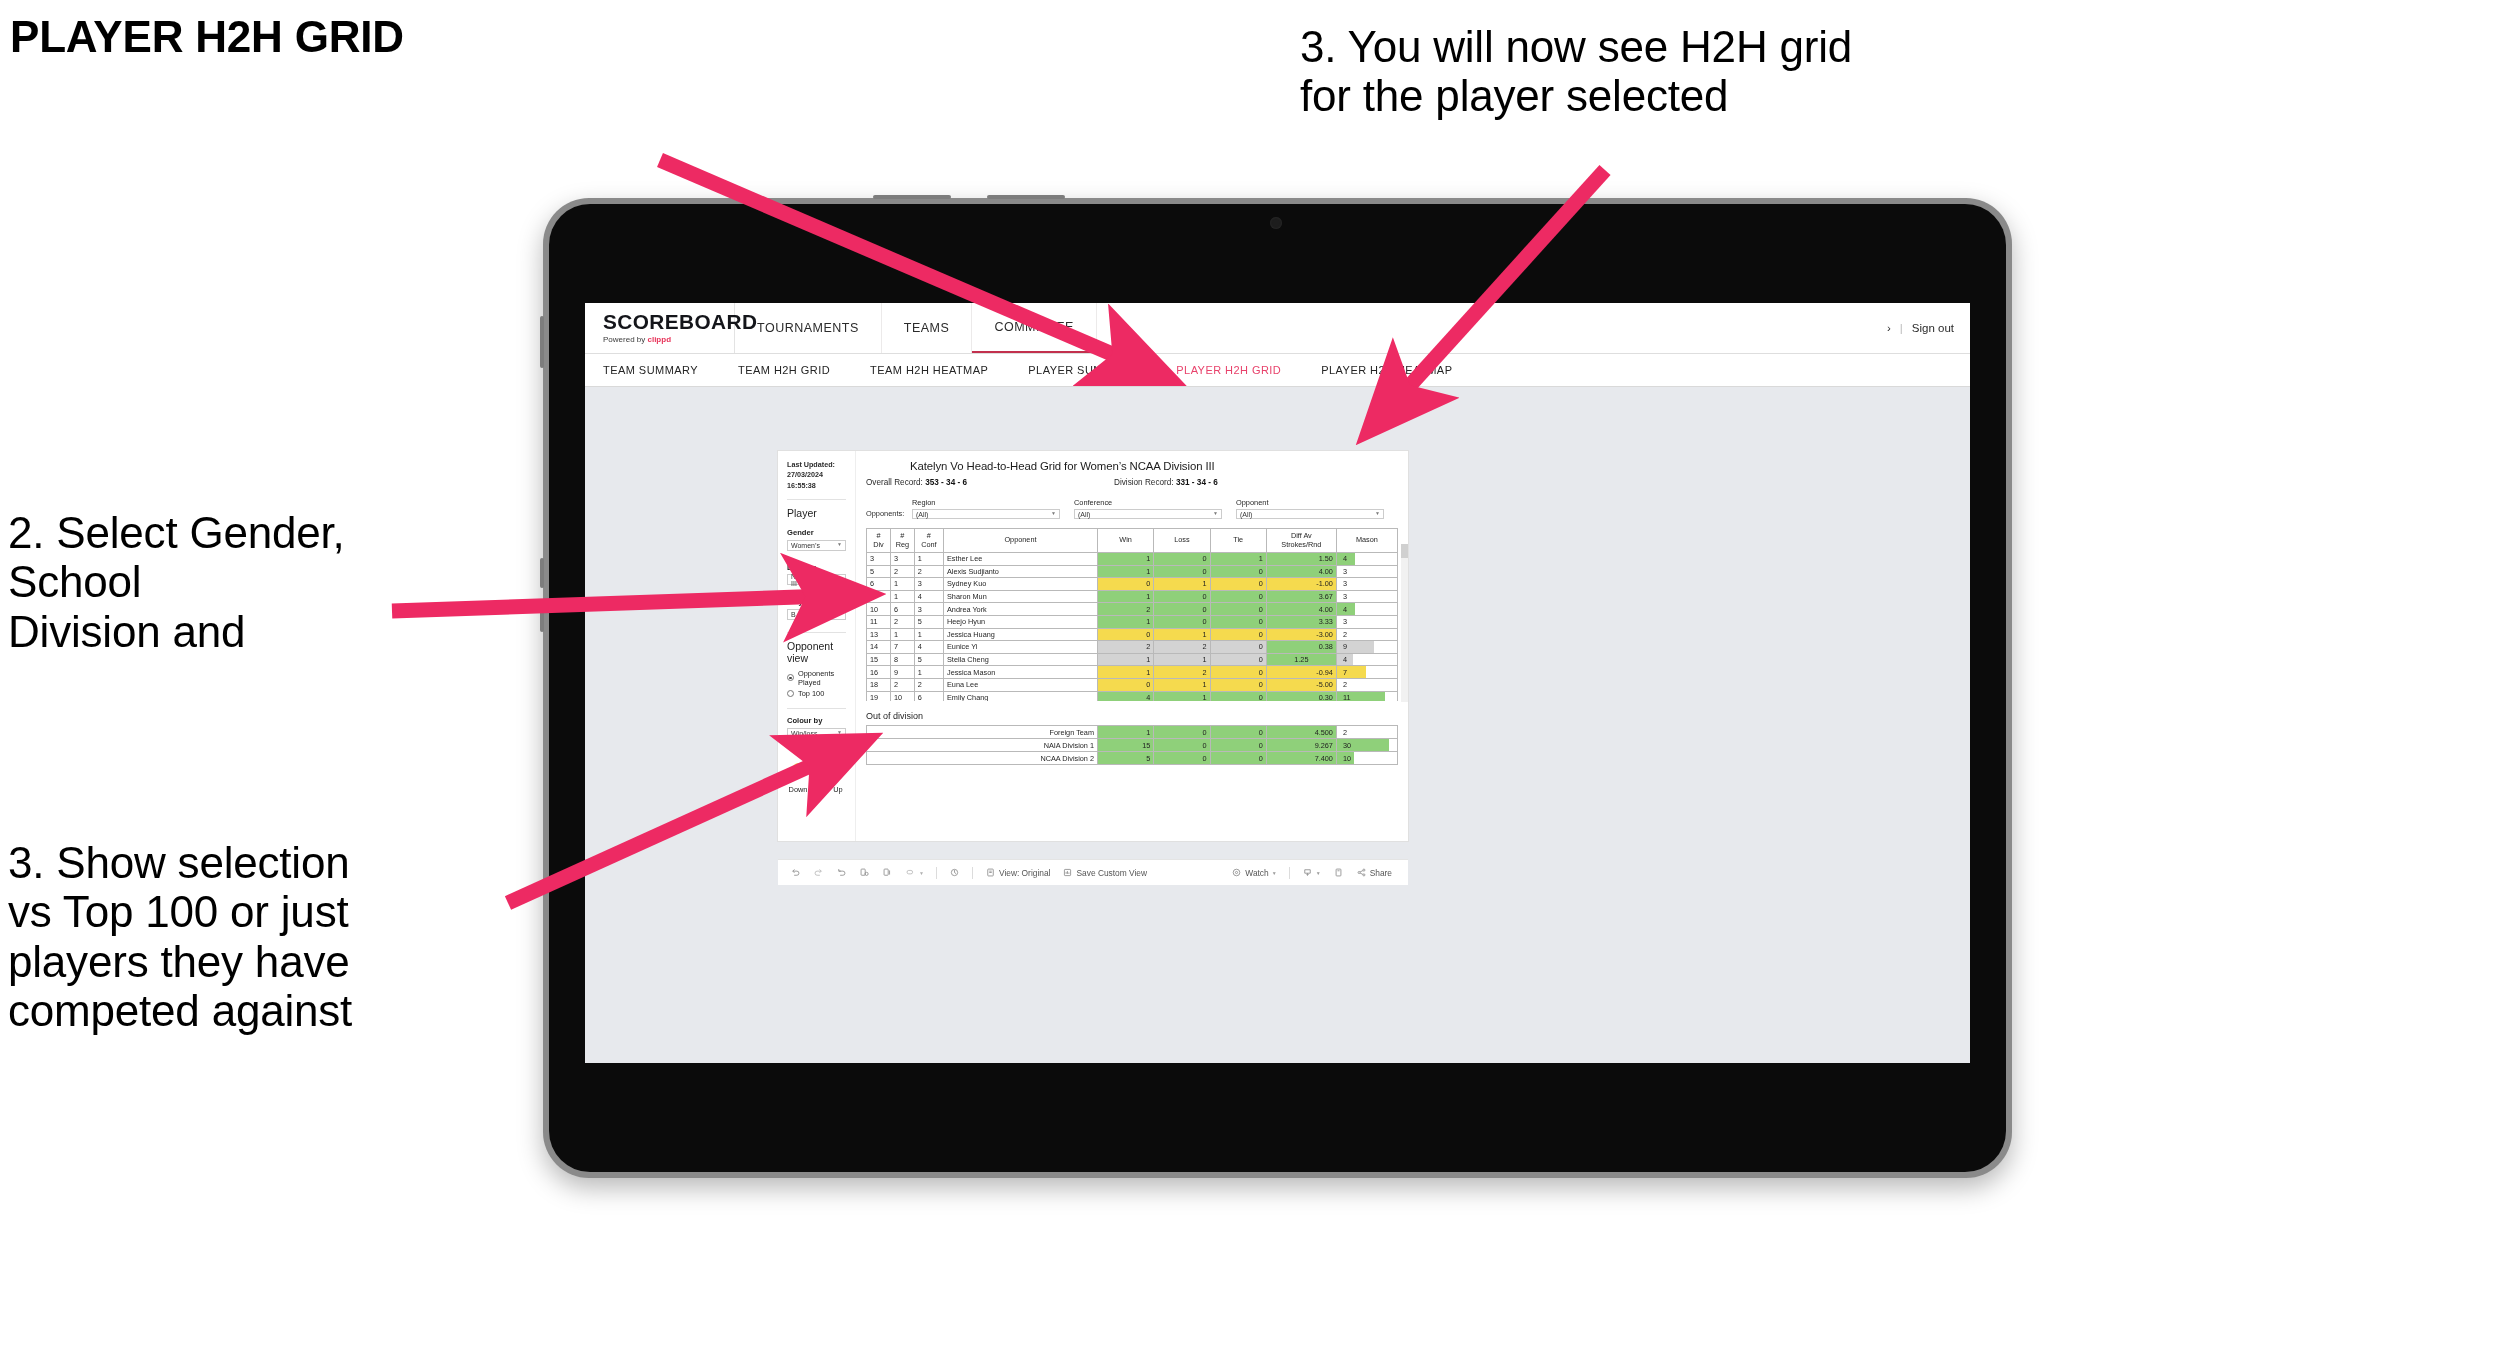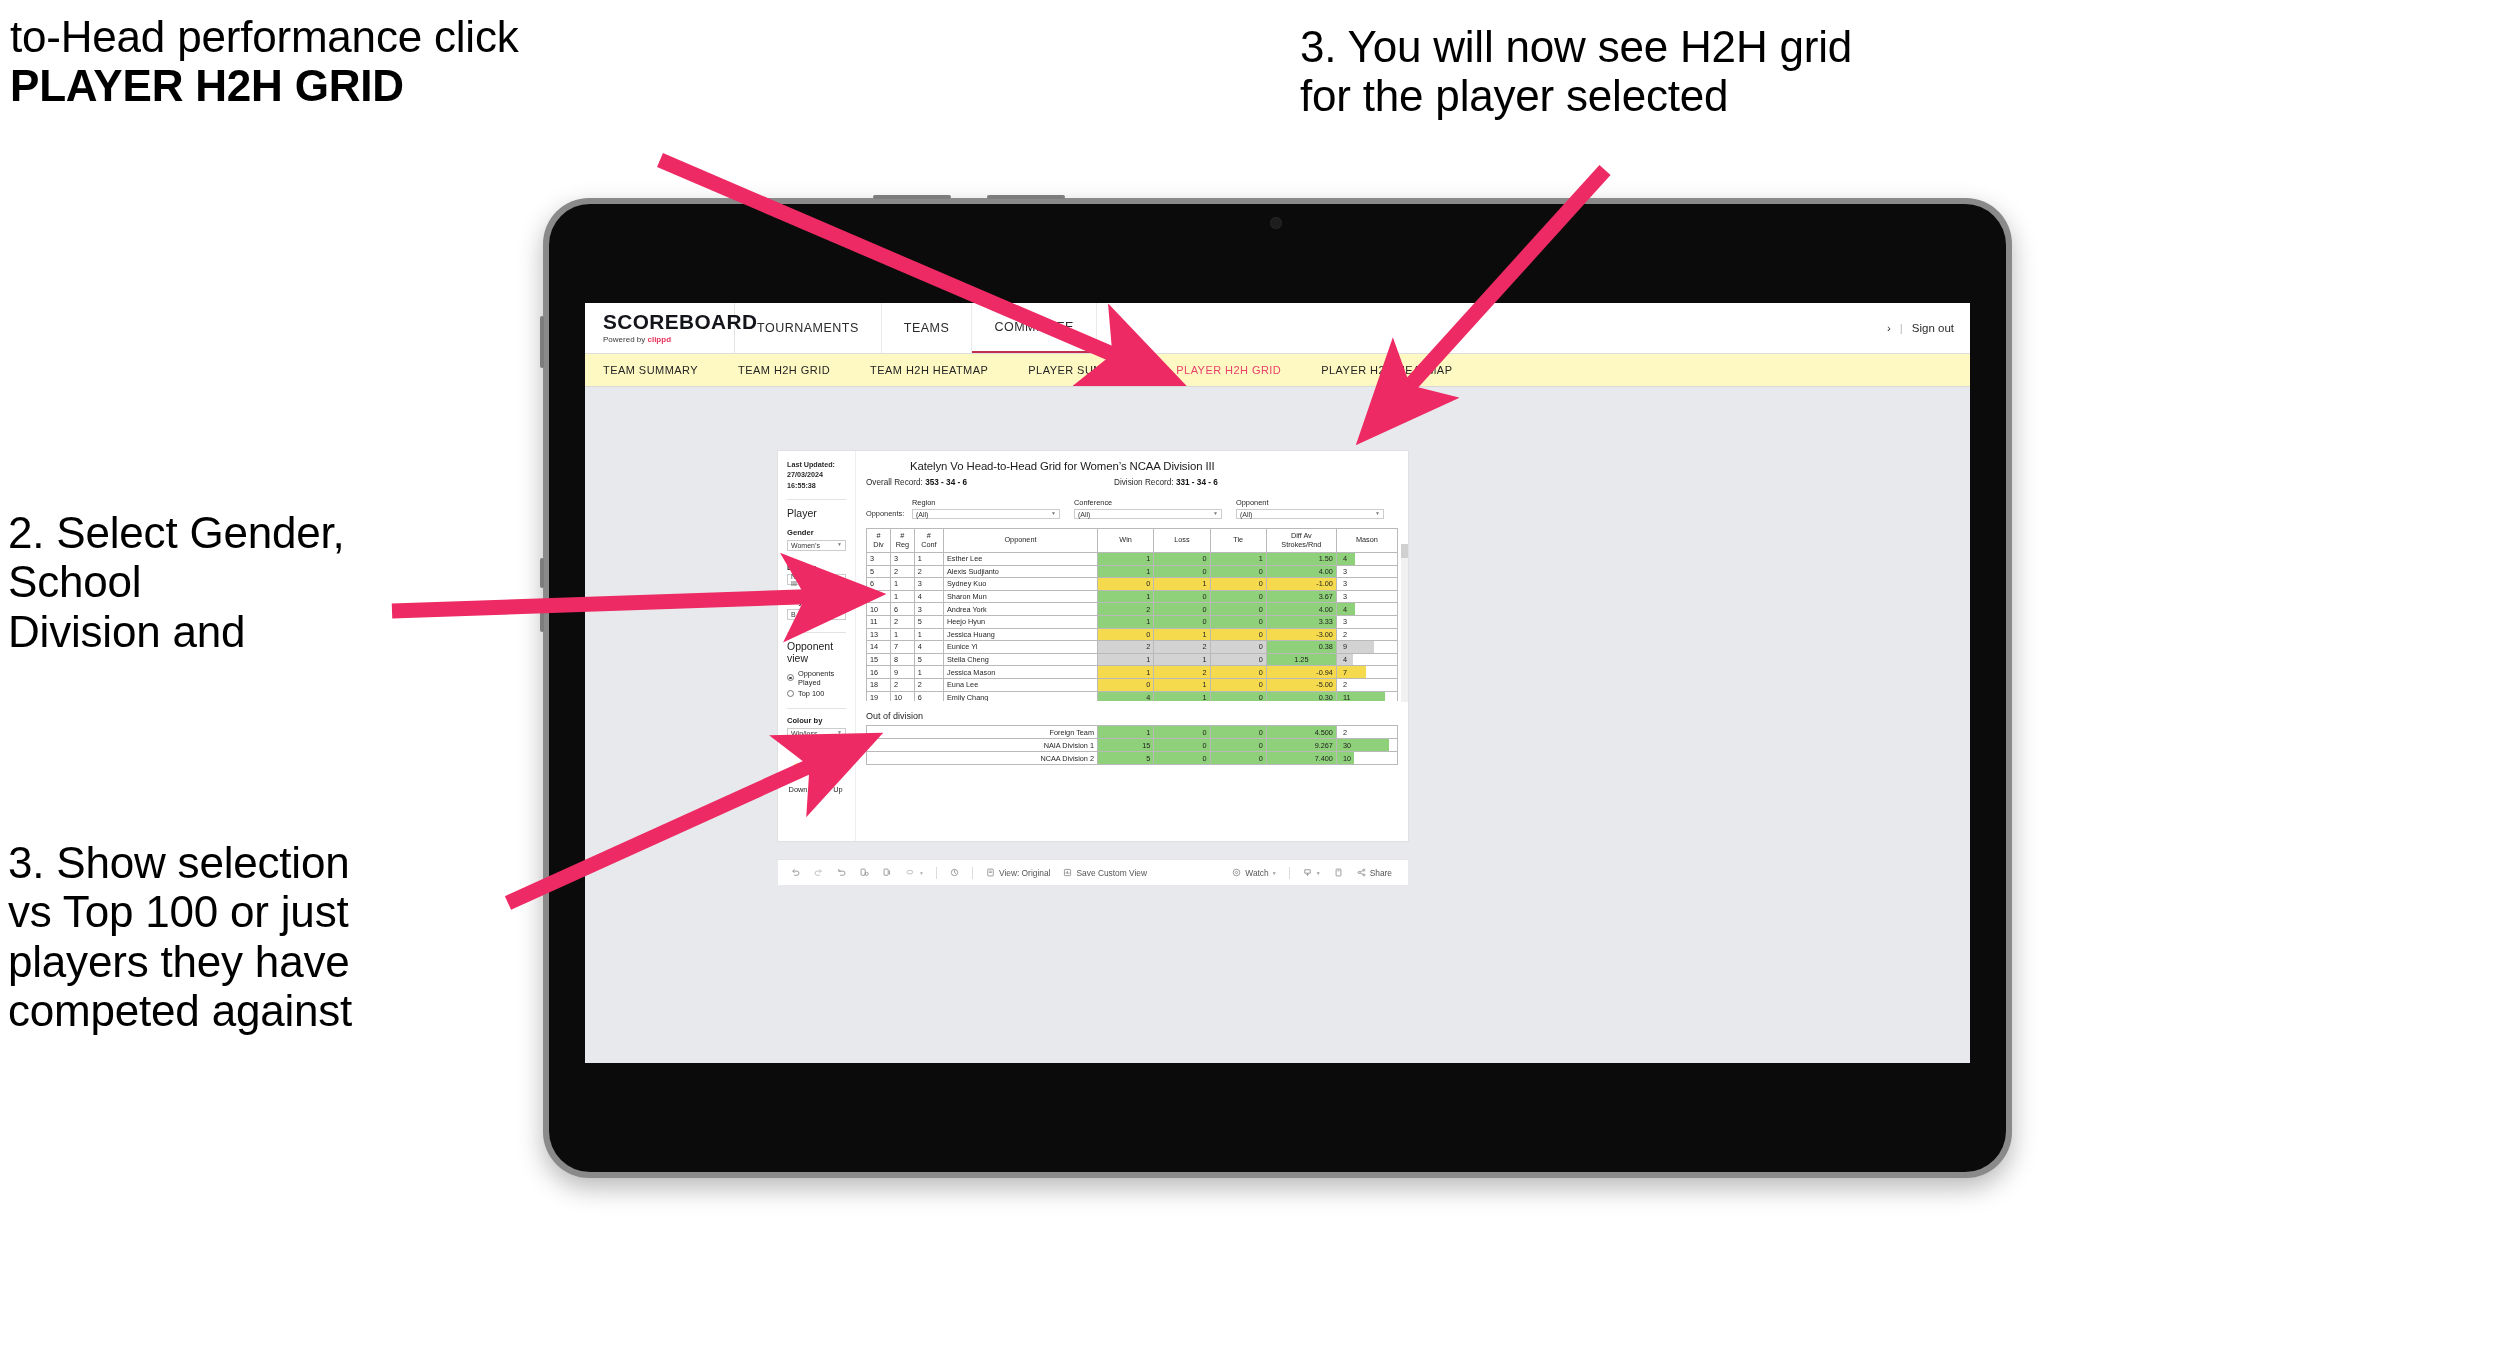--- a/index.html
+++ b/index.html
@@ -48,21 +48,21 @@
   #logo-sub .brand{color:#e8345a;font-weight:bold;}
   .topnav-item{display:flex;align-items:center;padding:0 22px;font-size:12.5px;
                color:#2b2b2b;letter-spacing:.5px;border-right:1px solid #eceaea;
                white-space:nowrap;}
   .topnav-item.active{border-bottom:2px solid #c2304d;}
   #topnav-right{margin-left:auto;display:flex;align-items:center;padding-right:16px;
                 font-size:11.5px;color:#2b2b2b;gap:9px;}
   #topnav-right .sep{color:#b9b9b9;}
 
   
-  #subnav{height:32px;background:#fef9c3;display:flex;align-items:center;
+  #subnav{height:32px;background:#ffffff;display:flex;align-items:center;
           border-bottom:1px solid #d9d9d9;padding-left:18px;gap:0;}
   .subnav-item{font-size:11px;color:#242424;letter-spacing:.45px;padding:0 20px;
                white-space:nowrap;}
   .subnav-item:first-child{padding-left:0;}
   .subnav-item.active{color:#e8426b;}
 
   
   #workspace{position:relative;height:678px;background:#e7e9ed;}
   #viz{position:absolute;left:193px;top:64px;width:630px;height:390px;background:#fff;
        box-shadow:0 0 0 1px #e0e0e0;display:flex;}
@@ -138,21 +138,20 @@
   .tb:first-child{padding-left:2px;}
   .tbsep{width:1px;height:12px;background:#dcdcdc;margin:0 6px;}
   .tbi{width:11px;height:11px;display:inline-block;}
   .tbtxt{white-space:nowrap;}
   .spacerflex{flex:1;}
 </style>
 </head>
 <body>
 
 <div class="callout" id="callout-1">
-  <div>to-Head performance click</div>
   <div class="b">PLAYER H2H GRID</div>
 </div>
 
 <div class="callout" id="callout-2">
   <div>2. Select Gender,</div>
   <div>School</div>
   <div>Division and</div>
 </div>
 
 <div class="callout" id="callout-3">

